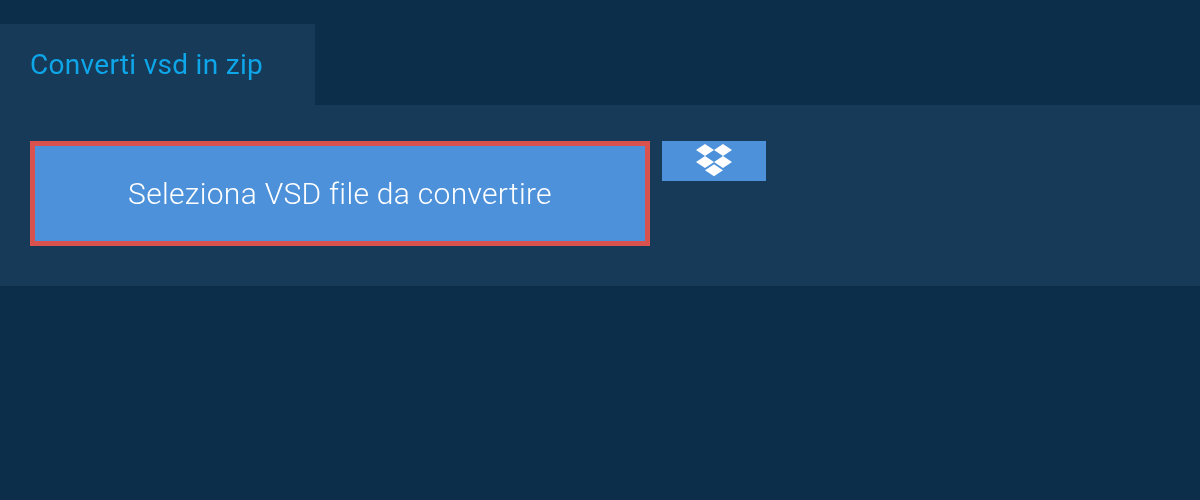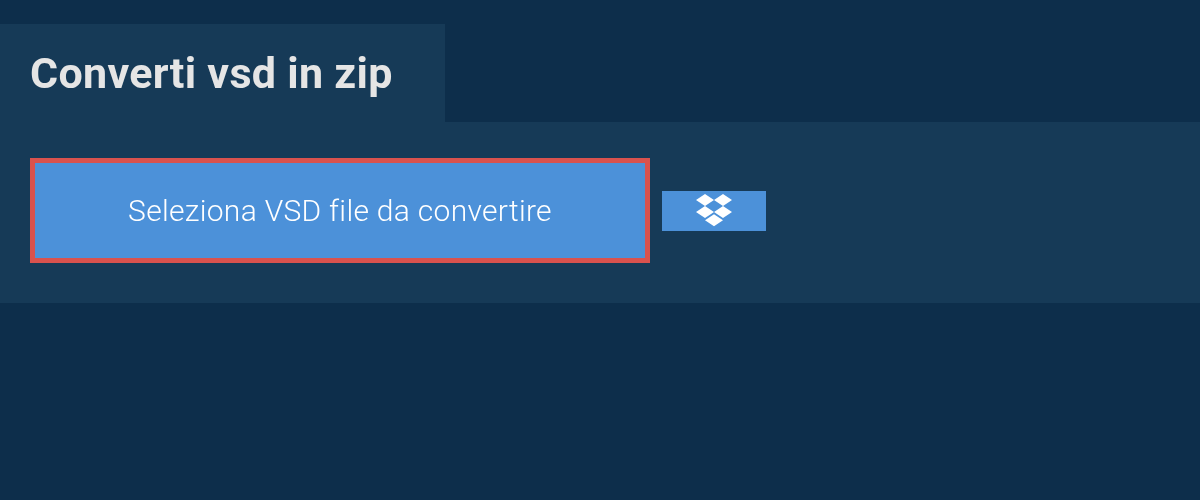--- a/index.html
+++ b/index.html
@@ -13,34 +13,34 @@
       background: #0d2e4b;
       font-family: -apple-system, BlinkMacSystemFont, "Segoe UI", Roboto, Helvetica, Arial, sans-serif;
       overflow: hidden;
     }
     .tab-container {
       margin-top: 24px;
     }
     .tab {
       display: inline-block;
       background: #163a57;
-      color: #e5e5e5;
-      font-size: 43px;
-      font-weight: 700;
+      color: #0ea5e9;
+      font-size: 28px;
+      font-weight: 400;
       padding: 24px 52px 24px 30px;
       letter-spacing: 0.3px;
     }
     .panel {
       background: #163a57;
       padding: 36px 30px 40px 30px;
     }
     .button-group {
       display: flex;
       gap: 12px;
-      align-items: center;
+      align-items: flex-start;
     }
     .select-button {
       background: #4c91d9;
       border: 5px solid #d9524e;
       color: #ffffff;
       font-size: 30px;
       font-weight: 300;
       padding: 30px 50px;
       text-align: center;
       cursor: pointer;

